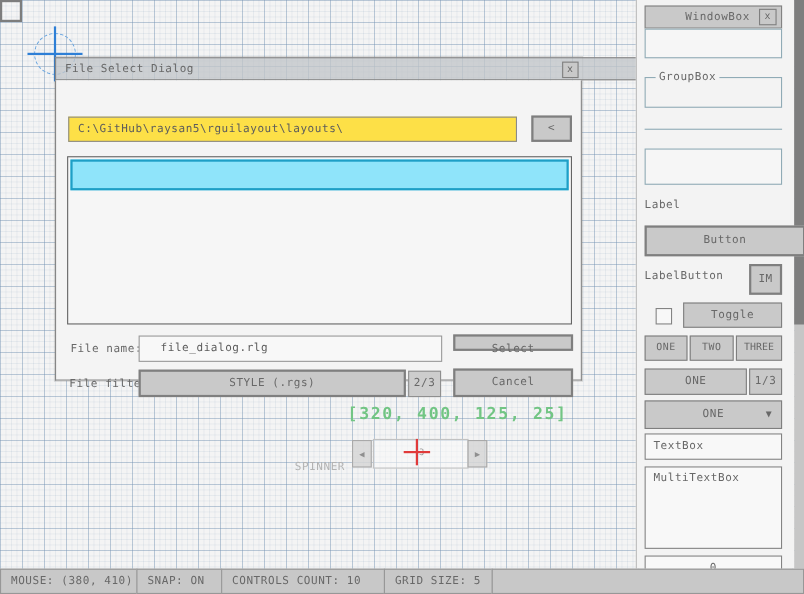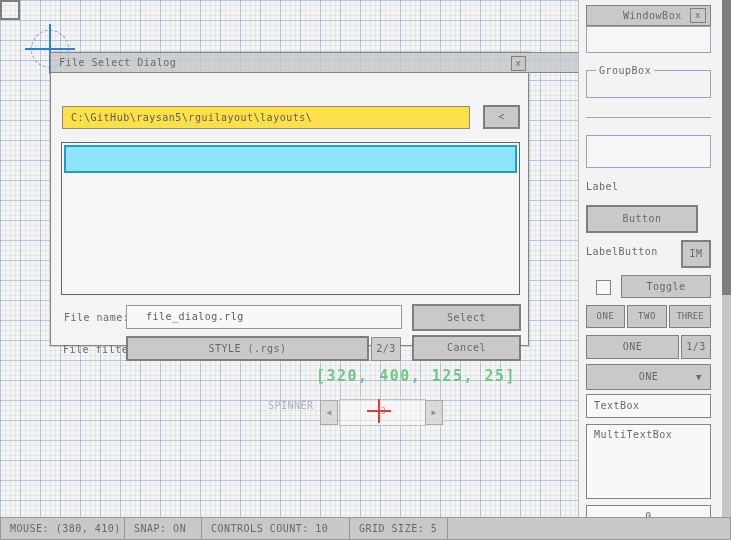--- a/index.html
+++ b/index.html
@@ -33,29 +33,29 @@
   #dialog-close { left:460px; top:3px; width:15px; height:15px; border-width:1px; line-height:13px; font-size:9px; }
   #dialog-body { left:0; top:21px; width:479px; height:273px; background:#f4f4f4; border:1px solid #868686; border-top:none; }
   #path-box { left:11px; top:33px; width:408px; height:23px; background:#fde047; border:1px solid #8a8a8a; }
   #path-box span { position:absolute; left:8px; line-height:21px; color:#5c5c5c; }
   #back-btn { left:432px; top:32px; width:37px; height:24px; line-height:20px; }
   #file-list { left:10px; top:69px; width:459px; height:153px; background:#f6f6f6; border:1px solid #646464; }
   #file-list-selected { left:2px; top:2px; width:453px; height:28px; background:#8fe4fa; border:2px solid #1e9fc6; }
   #file-name-label { left:13px; top:234px; line-height:22px; }
   #file-name-box { left:75px; top:232px; width:276px; height:24px; background:#f8f8f8; border:1px solid #989898; }
   #file-name-box span { position:absolute; left:8px; line-height:22px; color:#5c5c5c;margin-left:11px; }
-  #select-btn { left:361px; top:231px; width:109px; height:27px; line-height:23px;text-align:center; }
+  #select-btn { left:361px; top:231px; width:109px; height:15px; line-height:23px;text-align:center; }
   #file-filter-label { left:12px; top:266px; line-height:22px; }
   #filter-btn { left:75px; top:263px; width:243px; height:25px; line-height:21px; }
   #filter-count { left:320px; top:264px; width:30px; height:24px; background:#cdcdcd; border:1px solid #8f8f8f; line-height:22px; }
   #cancel-btn { left:361px; top:262px; width:109px; height:26px; line-height:22px; }
 
   
   #rect-info { left:316px; top:367px; font-size:15px; font-weight:bold; letter-spacing:1.5px; color:#72c584; }
-  #spinner-label { left:268px; top:395px; line-height:22px; color:#b3b3b3; }
+  #spinner-label { left:268px; top:414px; line-height:22px; color:#b3b3b3; }
   .spin-btn { background:rgba(214,214,214,0.85); border:1px solid #a9a9a9; color:#8f8f8f; font-size:8px; text-align:center; line-height:23px; }
   #spinner-left { left:320px; top:400px; width:18px; height:25px; }
   #spinner-value-box { left:339px; top:399px; width:87px; height:27px; border:1px solid #c2c2c2; background:rgba(250,250,250,0.55); }
   #spinner-right { left:425px; top:400px; width:18px; height:25px; }
   #spinner-value { left:381px; top:407px; font-size:8px; color:#9a9a9a; }
   .cross { background:#e03a3a; }
   #mouse-cross-h { left:367px; top:410px; width:24px; height:2px; }
   #mouse-cross-v { left:378px; top:399px; width:2px; height:24px; }
 
   
@@ -65,21 +65,21 @@
   .linecol { border:1px solid #90abb6; }
   #wb-titlebar { left:586px; top:5px; width:125px; height:21px; background:#c9c9c9; border:1px solid #838383; }
   #wb-title { position:absolute; left:7px; line-height:19px;margin-left:29px; }
   #wb-close { left:690px; top:8px; width:16px; height:15px; border-width:1px; line-height:13px; font-size:9px; }
   #wb-body { left:586px; top:26px; width:125px; height:27px; background:#f6f6f6; }
   #groupbox { left:586px; top:70px; width:125px; height:28px; }
   #groupbox-label { position:absolute; left:9px; top:-6px; background:#f3f3f3; padding:0 3px; line-height:11px; }
   #line-ctrl { left:586px; top:117px; width:125px; height:1px; background:#90abb6; }
   #panel-ctrl { left:586px; top:135px; width:125px; height:33px; background:#f6f6f6; }
   #label-ctrl { left:586px; top:181px; line-height:12px; }
-  #button-ctrl { left:586px; top:205px; width:112px; height:28px; line-height:24px; }
+  #button-ctrl { left:586px; top:205px; width:146px; height:28px; line-height:24px; }
   #labelbutton-ctrl { left:586px; top:246px; line-height:12px; }
   #imagebutton-ctrl { left:681px; top:240px; width:30px; height:28px; line-height:24px; }
   #checkbox-ctrl { left:596px; top:280px; width:15px; height:15px; background:#f8f8f8; border:1px solid #838383; }
   #toggle-ctrl { left:621px; top:275px; width:90px; height:23px; border-width:1px; line-height:21px; }
   .tg { border-width:1px; line-height:21px; font-size:9px; }
   #tg-one { left:586px; top:305px; width:39px; height:23px; }
   #tg-two { left:627px; top:305px; width:40px; height:23px; }
   #tg-three { left:669px; top:305px; width:42px; height:23px; letter-spacing:0; }
   #combo-main { left:586px; top:335px; width:93px; height:24px; border-width:1px; line-height:22px; }
   #combo-count { left:681px; top:335px; width:30px; height:24px; border-width:1px; line-height:22px; }

